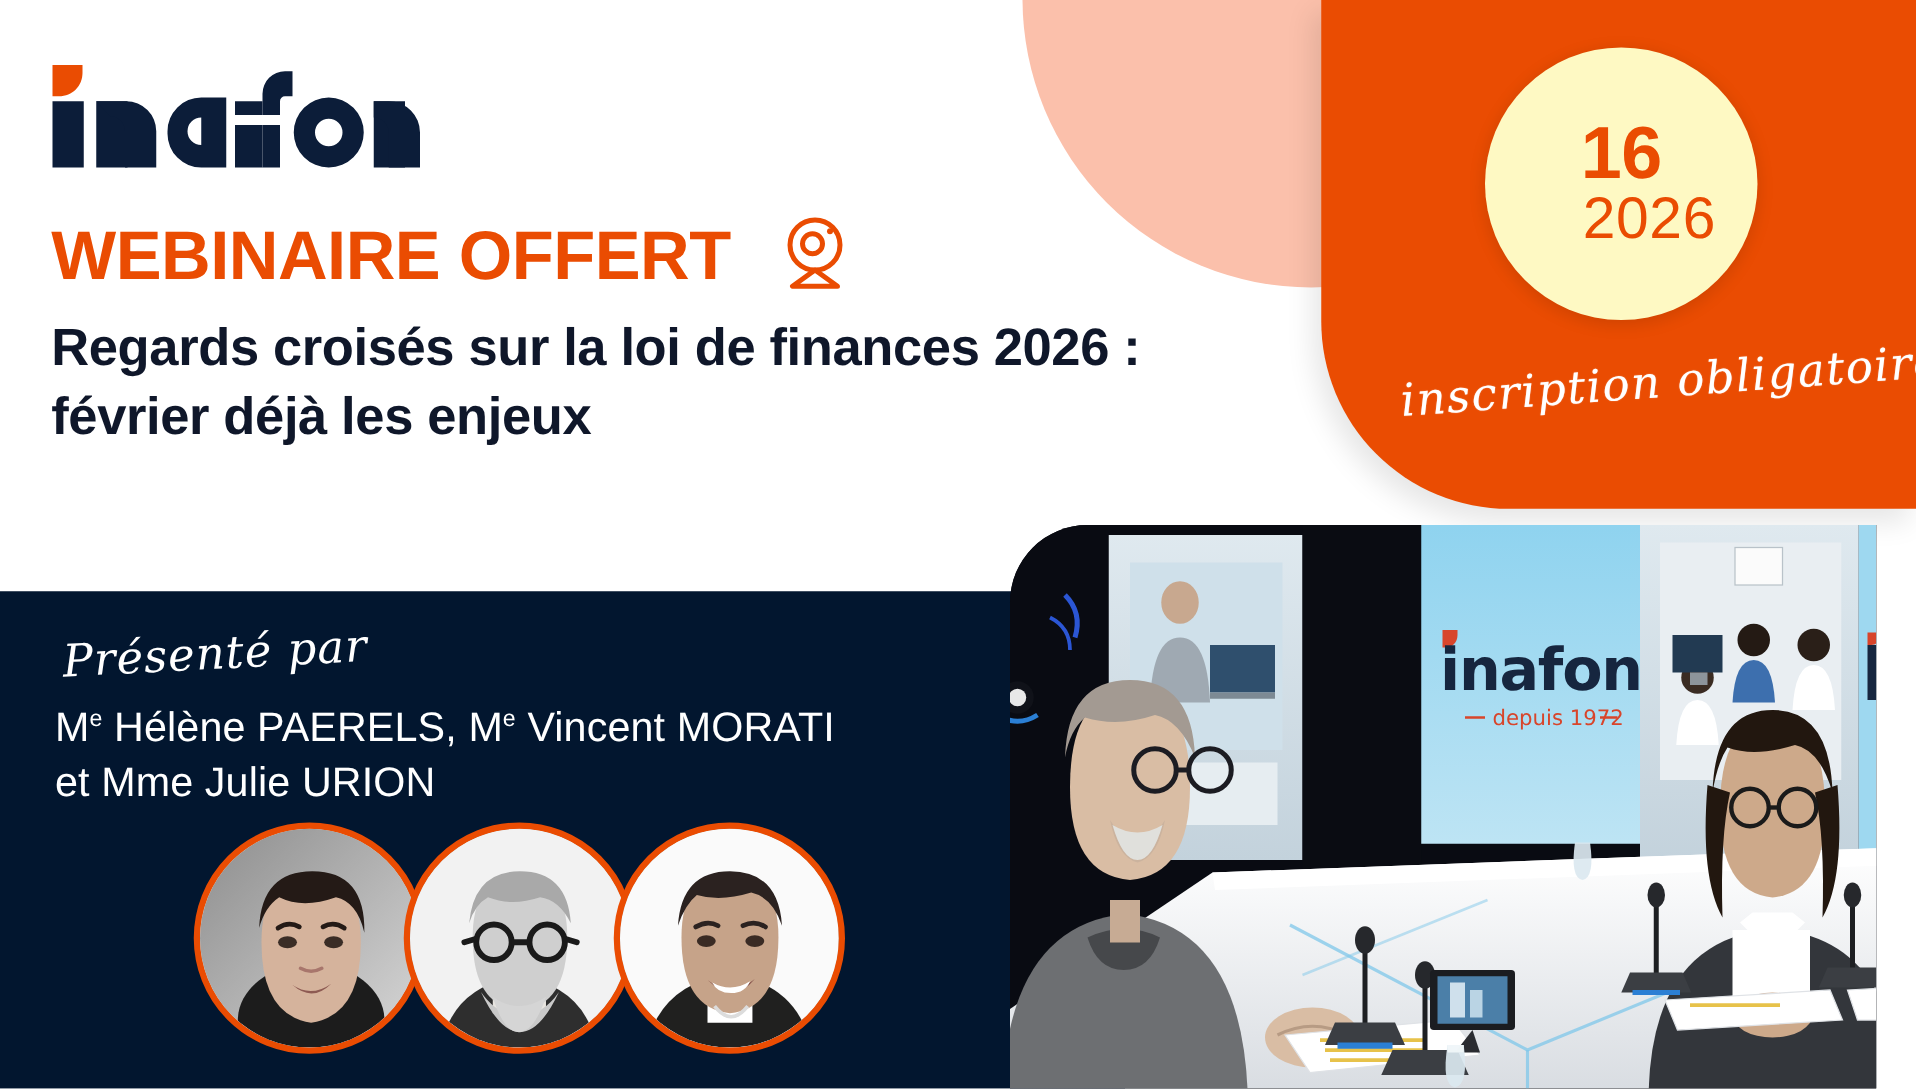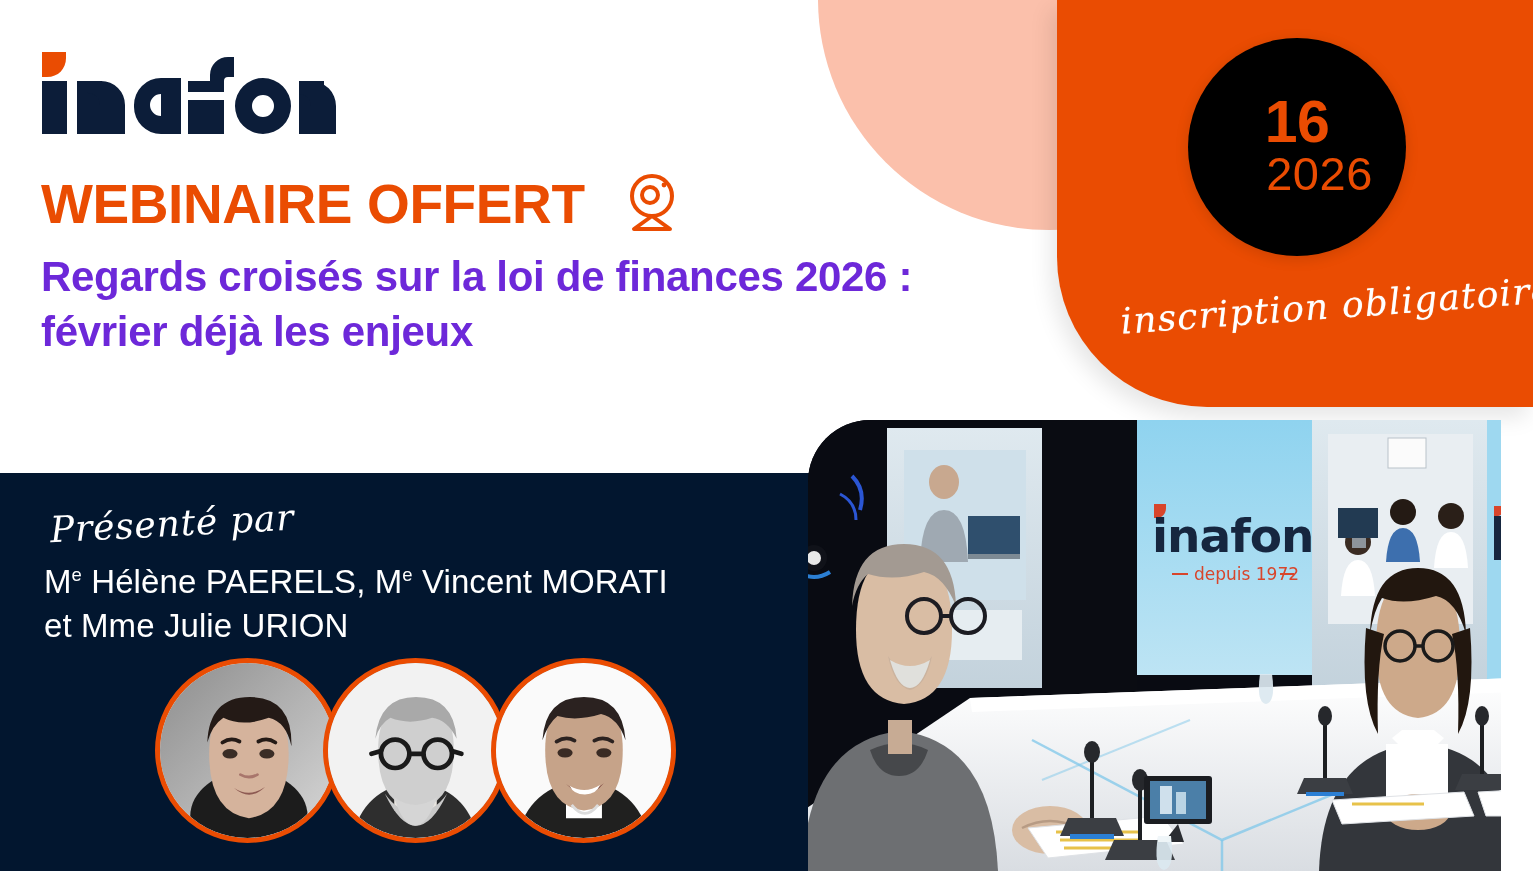--- a/index.html
+++ b/index.html
@@ -43,21 +43,21 @@
   }
 
   
   .date-badge{
     position:absolute;
     left:1188px;
     top:38px;
     width:218px;
     height:218px;
     border-radius:50%;
-    background:#000000;
+    background:#fef9c3;
     z-index:5;
     display:flex;
     flex-direction:column;
     align-items:center;
     justify-content:center;
     box-shadow:0 3px 14px rgba(0,0,0,.13);
   }
   .date-day{
     color:#ea4c02;
     font-size:59px;
@@ -130,21 +130,21 @@
     font-size:55px;
     font-weight:700;
     letter-spacing:-.4px;
     line-height:1;
     white-space:nowrap;
   }
   .webcam-icon{display:block;}
 
   .subhead{
     margin-top:14px;
-    color:#6d28d9;
+    color:#0f172a;
     font-size:42px;
     font-weight:700;
     line-height:1.30;
     letter-spacing:-.3px;
   }
 
   
   .navy-band{
     position:absolute;
     left:0;

